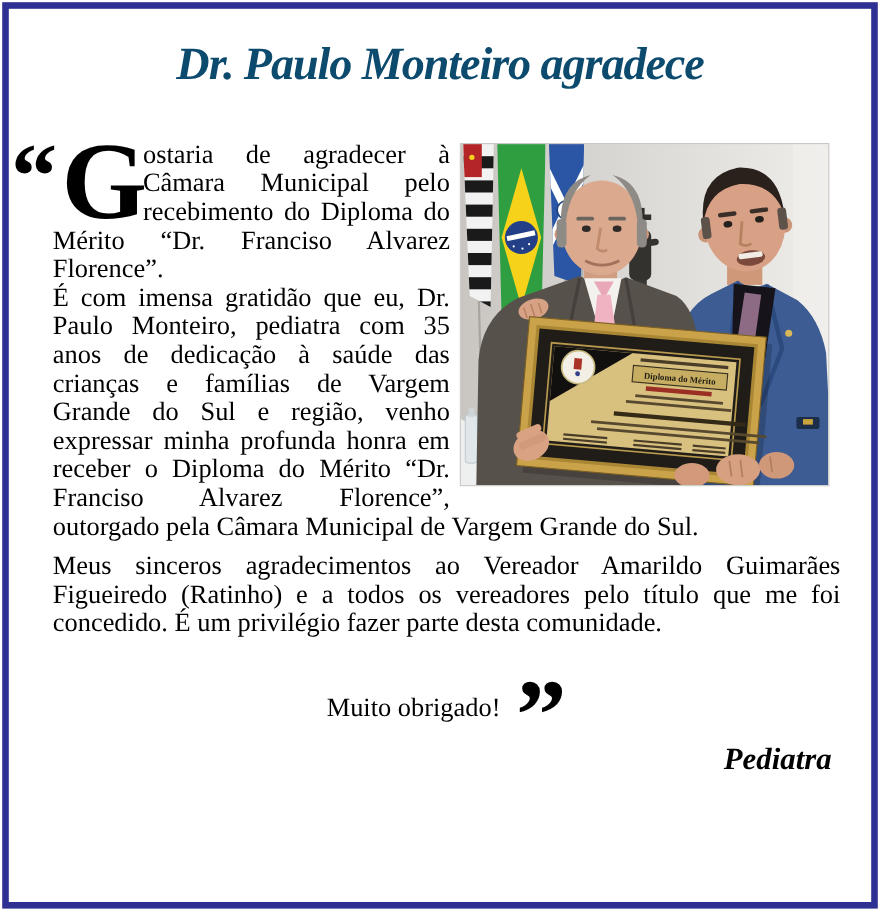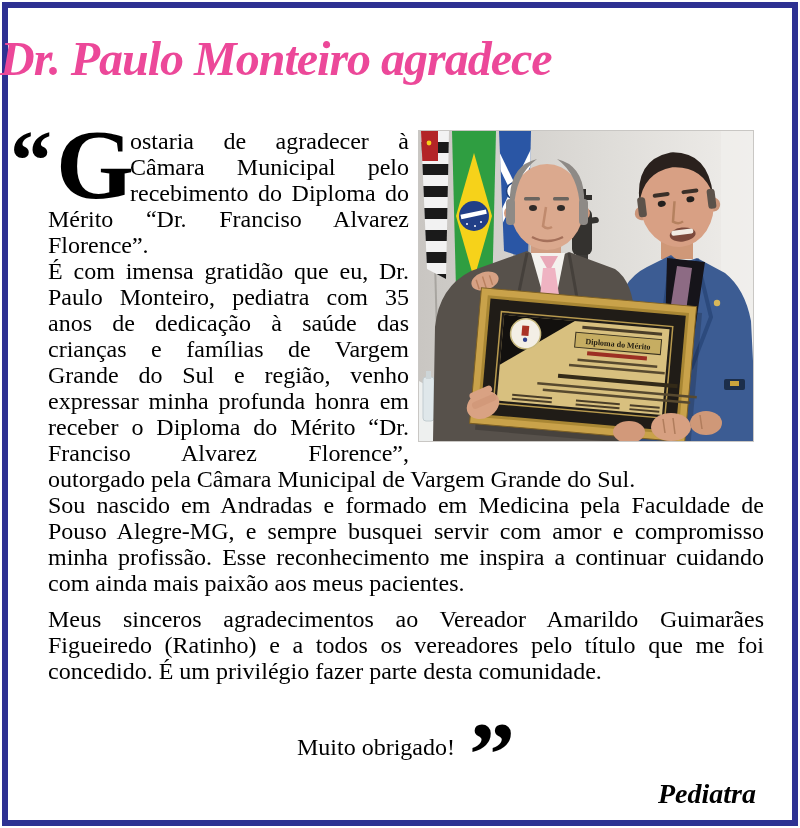--- a/index.html
+++ b/index.html
@@ -1,22 +1,22 @@
 <!DOCTYPE html>
 <html><head>
 <meta charset="utf-8">
 <style>
   html,body{margin:0;padding:0;background:#ffffff;}
   .page{position:relative;width:800px;height:828px;background:#ffffff;overflow:hidden;
         font-family:"Liberation Serif",serif;color:#000;}
   .frame{position:absolute;left:2px;top:2px;right:2px;bottom:2px;
          border:6px solid #2e3192;pointer-events:none;}
-  .title{position:absolute;top:30px;left:0;right:0;margin:0;text-align:left;
+  .title{position:absolute;top:30px;left:0;right:0;margin:0;text-align:center;
          font-family:"Liberation Serif",serif;font-style:italic;font-weight:bold;
-         font-size:48px;line-height:58px;letter-spacing:-1px;color:#ec4899;}
+         font-size:42px;line-height:58px;letter-spacing:-1px;color:#0c4a6e;}
   .article{position:absolute;left:48px;right:36px;top:128px;bottom:10px;
            font-size:24px;line-height:26px;text-align:justify;}
   .photo{float:right;width:334px;height:310px;margin:3px 11px 18px 10px;
          padding:0;outline:1px solid #c9c7c4;background:#d8d6d3;}
   .photo svg{display:block;width:100%;height:100%;}
   .p{margin:0;padding:0;}
   .gap{margin-top:10px;}
   .thanks{margin-top:40px;text-align:center;}
   .oq{float:left;width:46px;height:46px;margin-left:-38px;
       font-size:84px;line-height:66px;font-weight:bold;}
@@ -207,21 +207,20 @@
           <line x1="254" y1="287" x2="256" y2="303" stroke="#b07c5c" stroke-width="1.5"></line>
           <line x1="281" y1="284" x2="283" y2="298" stroke="#b07c5c" stroke-width="1.5"></line>
         </g>
       </svg>
     </figure>
 
     <p class="p"><span class="oq">“</span><span class="dc">G</span><span>ostaria de agradecer à Câmara Municipal pelo recebimento do Diploma do Mérito “Dr. Franciso Alvarez Florence”.</span></p>
 
     <p class="p">É com imensa gratidão que eu, Dr. Paulo Monteiro, pediatra com 35 anos de dedicação à saúde das crianças e famílias de Vargem Grande do Sul e região, venho expressar minha profunda honra em receber o Diploma do Mérito “Dr. Franciso Alvarez Florence”, outorgado pela Câmara Municipal de Vargem Grande do Sul.</p>
 
-    <p class="p">Sou nascido em Andradas e formado em Medicina pela Faculdade de Pouso Alegre-MG, e sempre busquei servir com amor e compromisso minha profissão. Esse reconhecimento me inspira a continuar cuidando com ainda mais paixão aos meus pacientes.</p>
 
     <p class="p gap">Meus sinceros agradecimentos ao Vereador Amarildo Guimarães Figueiredo (Ratinho) e a todos os vereadores pelo título que me foi concedido. É um privilégio fazer parte desta comunidade.</p>
 
     <p class="p thanks"><span>Muito obrigado!</span><span class="cq">”</span></p>
 
     <div class="sig">
       <div>Pediatra</div>
     </div>
 
   </div>

